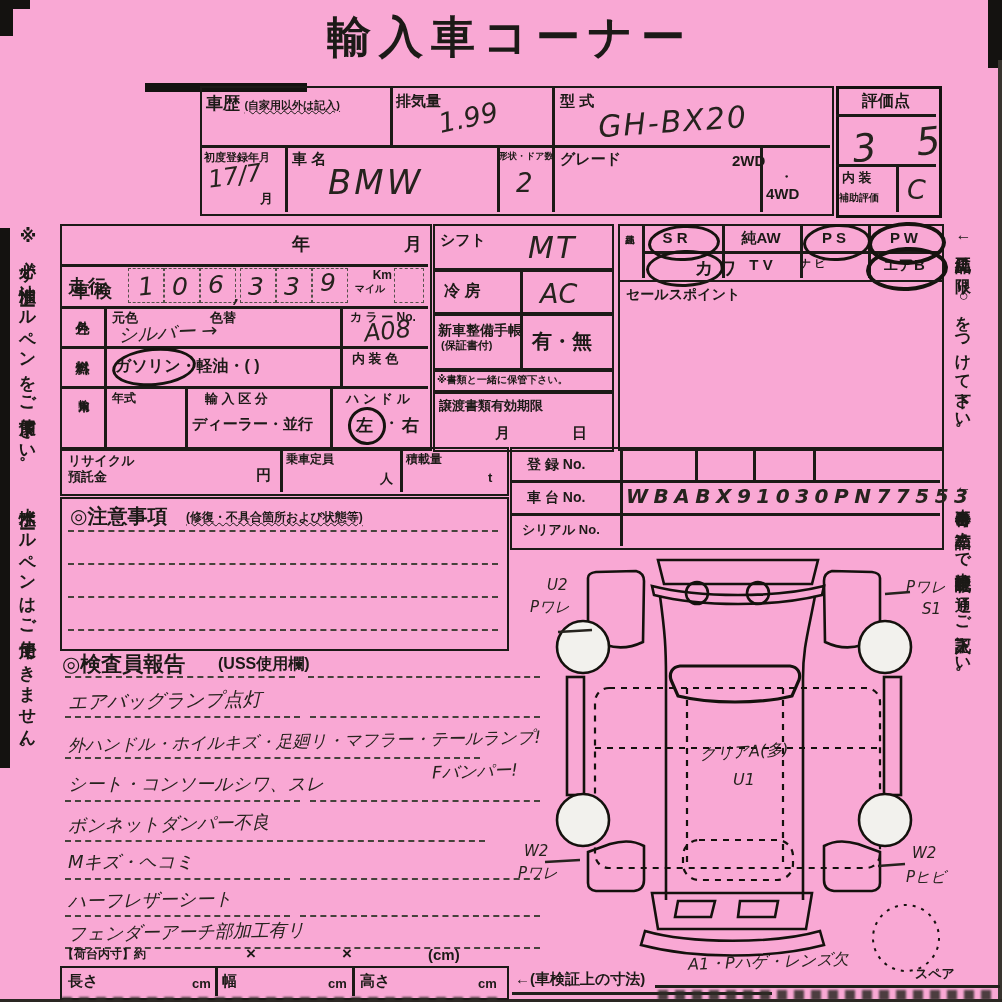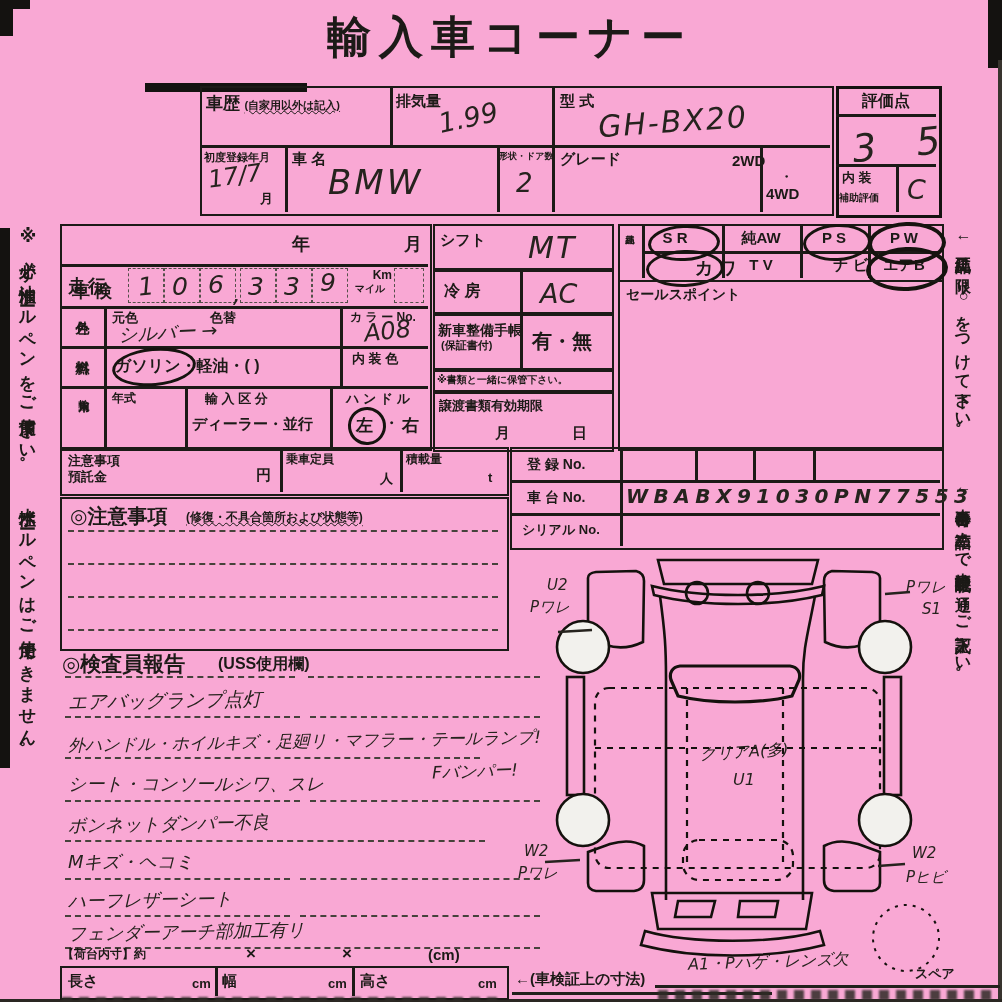--- a/index.html
+++ b/index.html
@@ -157,35 +157,35 @@
   <div class="vline" style="left:722px;top:224px;height:54px;"></div>
   <div class="vline" style="left:800px;top:224px;height:54px;"></div>
   <div class="vline" style="left:868px;top:224px;height:54px;"></div>
   <div class="abs vstack" style="left:623px;top:228px;font-size:9px;">純正品</div>
   <div class="abs lbl" style="left:642px;top:229px;width:66px;text-align:center;font-size:15px;">S R</div>
   <div class="abs lbl" style="left:722px;top:229px;width:78px;text-align:center;font-size:15px;">純AW</div>
   <div class="abs lbl" style="left:800px;top:229px;width:68px;text-align:center;font-size:15px;">P S</div>
   <div class="abs lbl" style="left:868px;top:229px;width:72px;text-align:center;font-size:15px;">P W</div>
   <div class="abs lbl" style="left:668px;top:256px;width:80px;text-align:center;font-size:18px;margin-left:8px;">カ ワ</div>
   <div class="abs lbl" style="left:722px;top:256px;width:78px;text-align:center;font-size:15px;">T V</div>
-  <div class="abs lbl" style="left:800px;top:256px;width:68px;text-align:right;font-size:15px;">ナ ビ</div>
+  <div class="abs lbl" style="left:800px;top:256px;width:68px;text-align:left;font-size:11px;">ナ ビ</div>
   <div class="abs lbl" style="left:868px;top:256px;width:72px;text-align:center;font-size:15px;">エアB</div>
   <div class="circ" style="left:648px;top:225px;width:66px;height:30px;transform:rotate(-3deg);"></div>
   <div class="circ" style="left:803px;top:224px;width:62px;height:31px;transform:rotate(-3deg);"></div>
   <div class="circ" style="left:868px;top:222px;width:70px;height:35px;border-width:4px;transform:rotate(-2deg);"></div>
   <div class="circ" style="left:646px;top:250px;width:72px;height:31px;transform:rotate(-2deg);"></div>
   <div class="circ" style="left:866px;top:247px;width:74px;height:36px;border-width:4px;transform:rotate(-3deg);"></div>
 
   <div class="abs bd" style="left:618px;top:280px;width:322px;height:167px;"></div>
   <div class="abs lbl" style="left:626px;top:286px;font-size:14px;">セールスポイント</div>
 
   <div class="abs bd" style="left:60px;top:447px;width:445px;height:45px;"></div>
   <div class="vline" style="left:280px;top:447px;height:45px;"></div>
   <div class="vline" style="left:400px;top:447px;height:45px;"></div>
-  <div class="abs lbl" style="left:68px;top:452px;font-size:13px;">注意事項</div>
+  <div class="abs lbl" style="left:68px;top:452px;font-size:13px;">リサイクル</div>
   <div class="abs lbl" style="left:68px;top:468px;font-size:13px;">預託金</div>
   <div class="abs lbl" style="left:256px;top:466px;font-size:15px;">円</div>
   <div class="abs lbl" style="left:286px;top:451px;font-size:12px;">乗車定員</div>
   <div class="abs lbl" style="left:380px;top:470px;font-size:13px;">人</div>
   <div class="abs lbl" style="left:406px;top:451px;font-size:12px;">積載量</div>
   <div class="abs lbl" style="left:488px;top:470px;font-size:13px;">t</div>
 
   <div class="abs bd" style="left:510px;top:447px;width:430px;height:99px;"></div>
   <div class="hline" style="left:510px;top:480px;width:430px;"></div>
   <div class="hline" style="left:510px;top:513px;width:430px;"></div>

